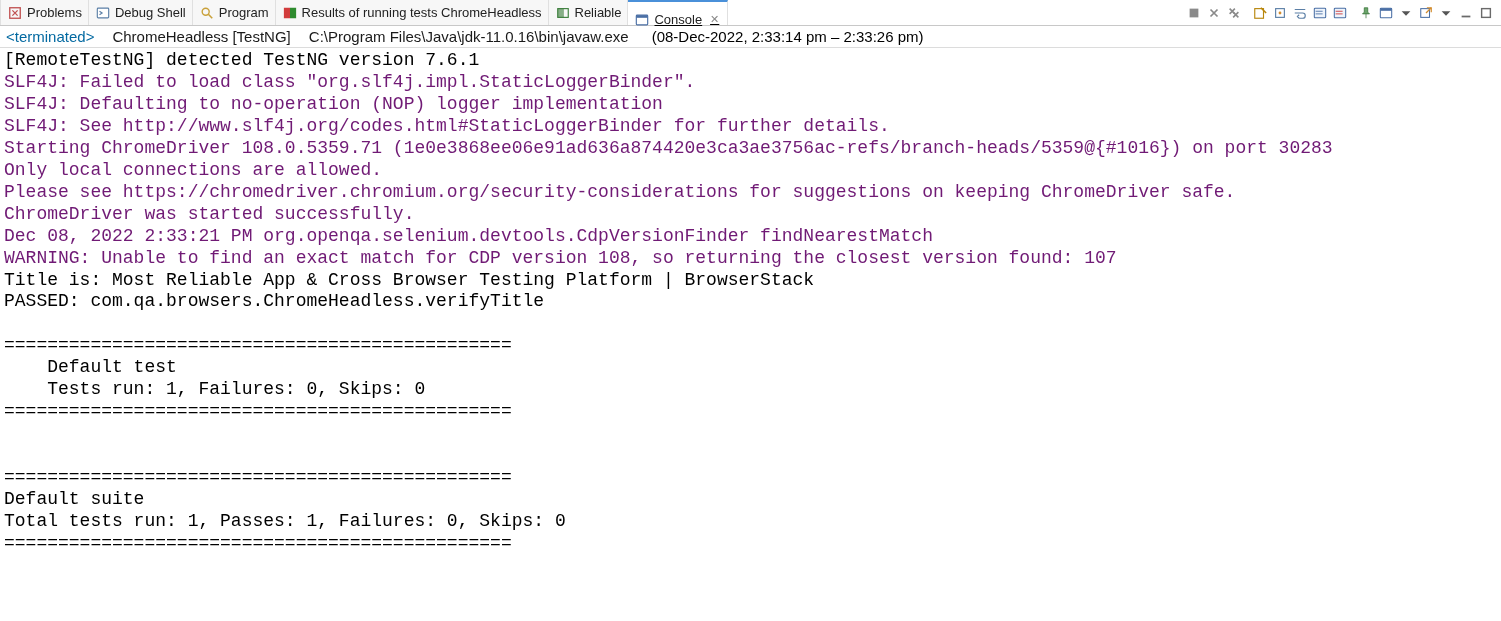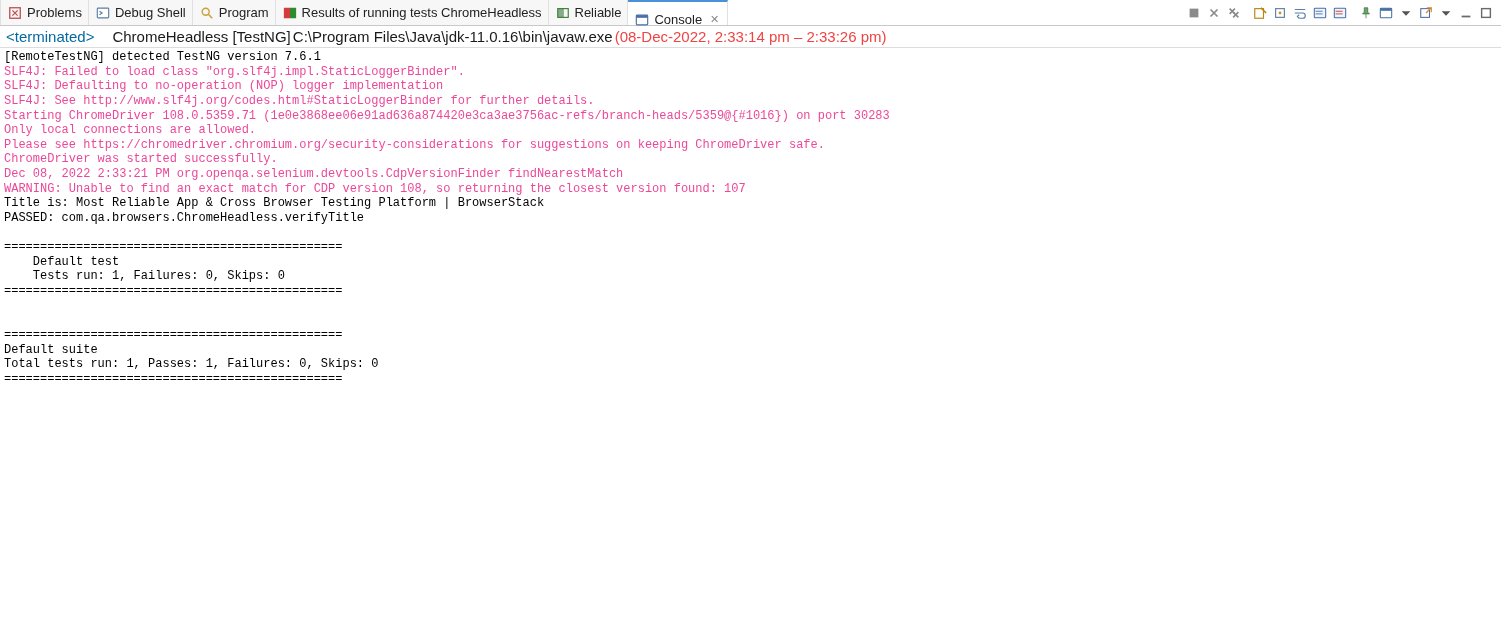--- a/index.html
+++ b/index.html
@@ -28,20 +28,21 @@
     background: #f7f7f7;
     cursor: pointer;
     gap: 4px;
     white-space: nowrap;
   }
   .view-tab:first-child { border-left: 1px solid #e0e0e0; }
   .view-tab.active {
     background: #ffffff;
     border-top: 2px solid #4a90d9;
     padding-top: 12px;
+    text-decoration: underline;
   }
   .view-tab .label { color: #222; }
   .view-tab .close {
     width: 13px; height: 13px;
     display: flex; align-items: center; justify-content: center;
     color: #888; font-size: 11px;
     margin-left: 2px;
   }
   .view-icon { width: 16px; height: 16px; flex: 0 0 16px; display:flex; align-items:center; justify-content:center; }
   .view-icon svg { width: 14px; height: 14px; }
@@ -64,33 +65,33 @@
     height: 22px;
     display: flex; align-items: center;
     padding: 0 6px;
     border-bottom: 1px solid #dcdcdc;
     font-size: 15px;
     white-space: nowrap;
     overflow: hidden;
   }
   .process-line .status { color: #0369a1; }
   .process-line .proc-main { color: #1a1a1a; margin-left: 18px;}
-  .process-line .proc-path { color: #1a1a1a; margin-left: 2px;}
-  .process-line .proc-time { color: #ef4444; margin-left: 2px;}
+  .process-line .proc-path { color: #1a1a1a; margin-left: 18px;}
+  .process-line .proc-time { color: #000000; margin-left: 23px;}
 
   .console-area {
     padding: 2px 4px;
     font-family: "Courier New", monospace;
-    font-size: 12px;
+    font-size: 18px;
     line-height: 1.22;
     white-space: pre;
     overflow: auto;
   }
   .ln-out { color: #000000; }
-  .ln-err { color: #ec4899; }
+  .ln-err { color: #701a75; }
 </style>
 </head>
 <body>
 
 <div class="view-bar">
   <div class="tab-row" id="tab-row">
       <div class="view-tab">
         <span class="view-icon">
           <svg viewBox="0 0 16 16" xmlns="http://www.w3.org/2000/svg">
             <rect x="2" y="2" width="12" height="12" fill="none" stroke="#c05050" stroke-width="1.5"></rect>

